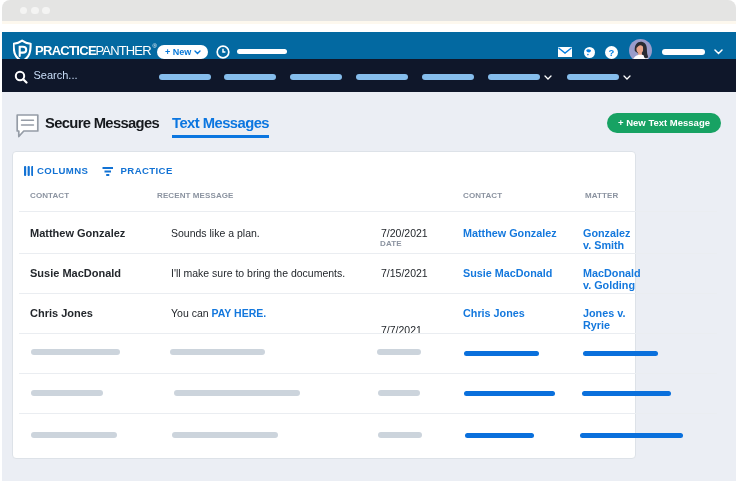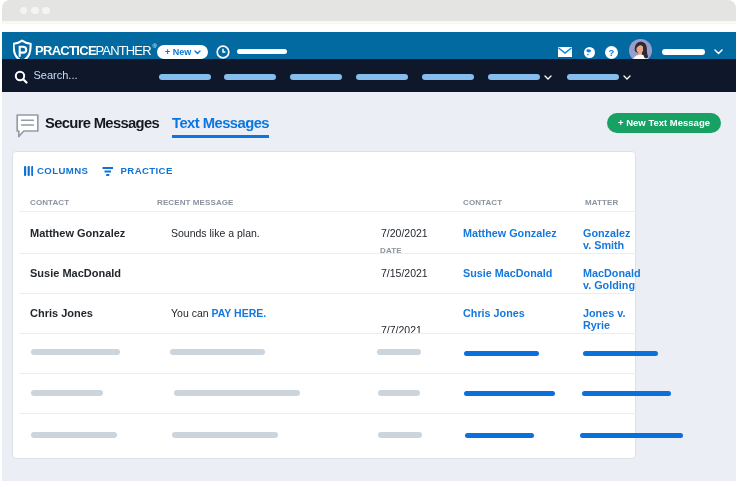--- a/index.html
+++ b/index.html
@@ -12,21 +12,21 @@
 .nav2 { position:absolute; left:0; top:59px; width:100%; height:33px; background:#0f172a; }
 .content { position:absolute; left:0; top:92px; width:100%; height:389px; background:#ebeef4; }
 .pill { position:absolute; border-radius:3px; }
 .navpill { height:6px; background:#85bdec; border-radius:3px; position:absolute; top:15px; }
 .logo { position:absolute; left:11px; top:5px; }
 .newbtn { position:absolute; left:155px; top:12.5px; width:51px; height:14px; background:#fff; border-radius:7px; color:#0777d8; font-weight:bold; font-size:9px; text-align:left; padding-left:8px; line-height:14px; }
 .hdrsearch { position:absolute; left:31.5px; top:10px; color:#c9ddf7; font-size:11px; }
 .heading { position:absolute; top:22.5px; font-weight:bold; font-size:14.8px; letter-spacing:-0.68px; color:#16191d; }
 .card { position:absolute; left:10px; top:151px; width:624px; height:308px; background:#fff; border:1px solid #dde2e8; border-radius:4px; }
 .tbtxt { color:#1272d4; font-weight:bold; font-size:9.6px; letter-spacing:.4px; position:absolute; top:13px; }
-.th { position:absolute; top:46px; font-size:8px; font-weight:bold; color:#8b93a0; letter-spacing:.1px; }
+.th { position:absolute; top:39px; font-size:8px; font-weight:bold; color:#8b93a0; letter-spacing:.1px; }
 .hline { position:absolute; left:6px; width:698px; height:1px; background:#eaedf1; }
 .row-txt { position:absolute; font-size:10.5px; color:#23272c; }
 .bold { font-weight:bold; font-size:11px; }
 .blue { color:#1478dd; font-weight:bold; font-size:10.8px; }
 .gpill { position:absolute; height:6px; border-radius:3px; background:#ccd4dc; }
 .bpill { position:absolute; height:5.5px; border-radius:2.75px; background:#0a70dc; }
 </style>
 </head>
 <body>
 <div class="window">
@@ -140,20 +140,21 @@
     <div class="th" style="left:572px;">MATTER</div>
     <div class="hline" style="top:59px;"></div>
 
     <div class="row-txt bold" style="left:17px; top:75px;">Matthew Gonzalez</div>
     <div class="row-txt" style="left:158px; top:75px;">Sounds like a plan.</div>
     <div class="row-txt" style="left:368px; top:75px;">7/20/2021</div>
     <div class="row-txt blue" style="left:450px; top:75px;">Matthew Gonzalez</div>
     <div class="row-txt blue" style="left:570px; top:75px;">Gonzalez v. Smith</div>
     <div class="hline" style="top:101px;"></div>
     <div class="row-txt bold" style="left:17px; top:115px;">Susie MacDonald</div>
+    <div class="row-txt" style="left:158px; top:115px;">I'll make sure to bring the documents.</div>
     <div class="row-txt" style="left:368px; top:115px;">7/15/2021</div>
     <div class="row-txt blue" style="left:450px; top:115px;">Susie MacDonald</div>
     <div class="row-txt blue" style="left:570px; top:115px;">MacDonald v. Golding</div>
     <div class="hline" style="top:141px;"></div>
     <div class="row-txt bold" style="left:17px; top:155px;">Chris Jones</div>
     <div class="row-txt" style="left:158px; top:155px;">You can <span class="blue" style="font-size:10.5px;">PAY HERE.</span></div>
     <div class="row-txt" style="left:368px; top:172px;">7/7/2021</div>
     <div class="row-txt blue" style="left:450px; top:155px;">Chris Jones</div>
     <div class="row-txt blue" style="left:570px; top:155px;">Jones v. Ryrie</div>
     <div class="hline" style="top:181px;"></div>

